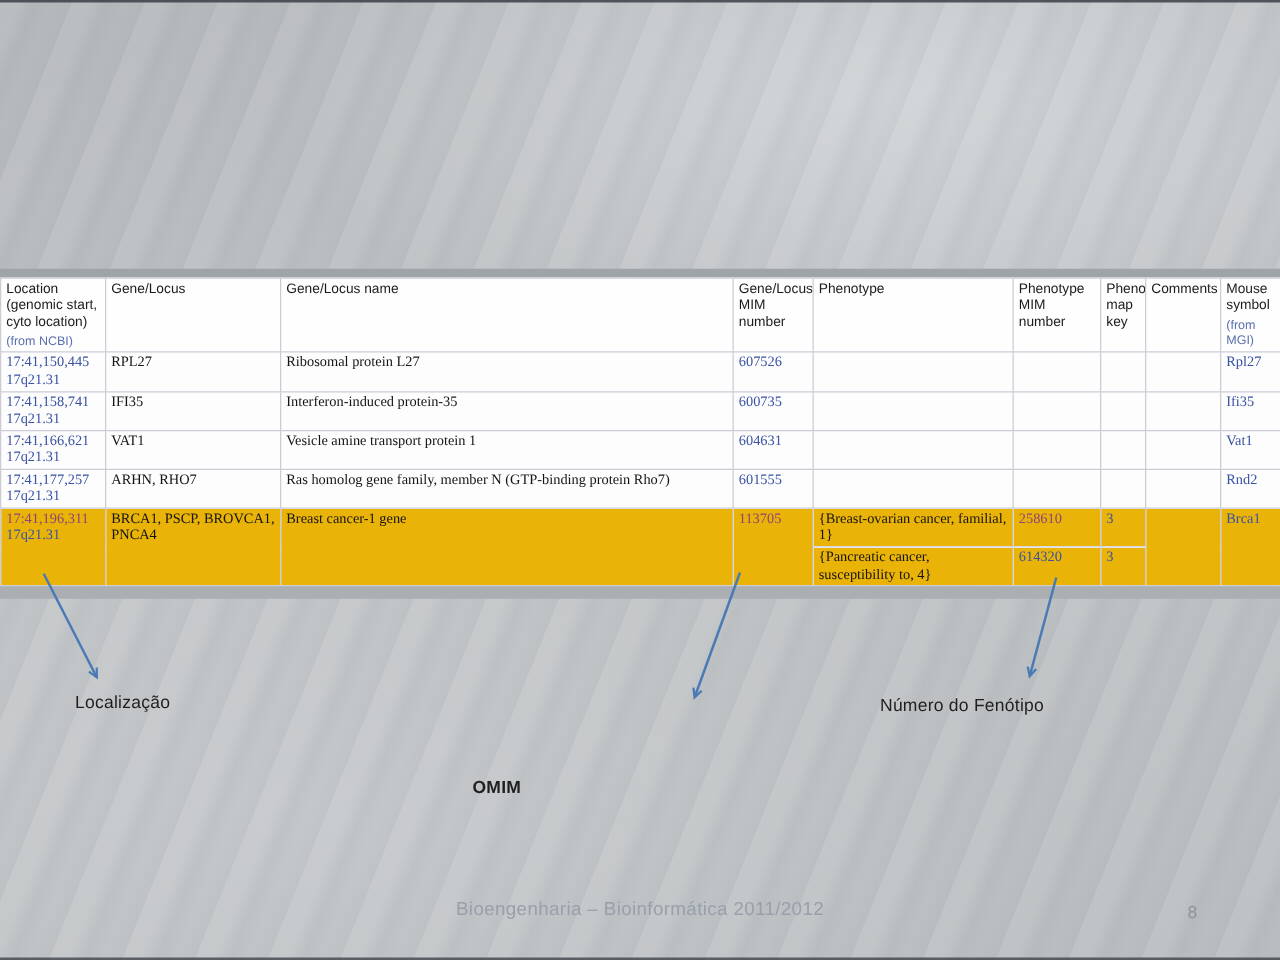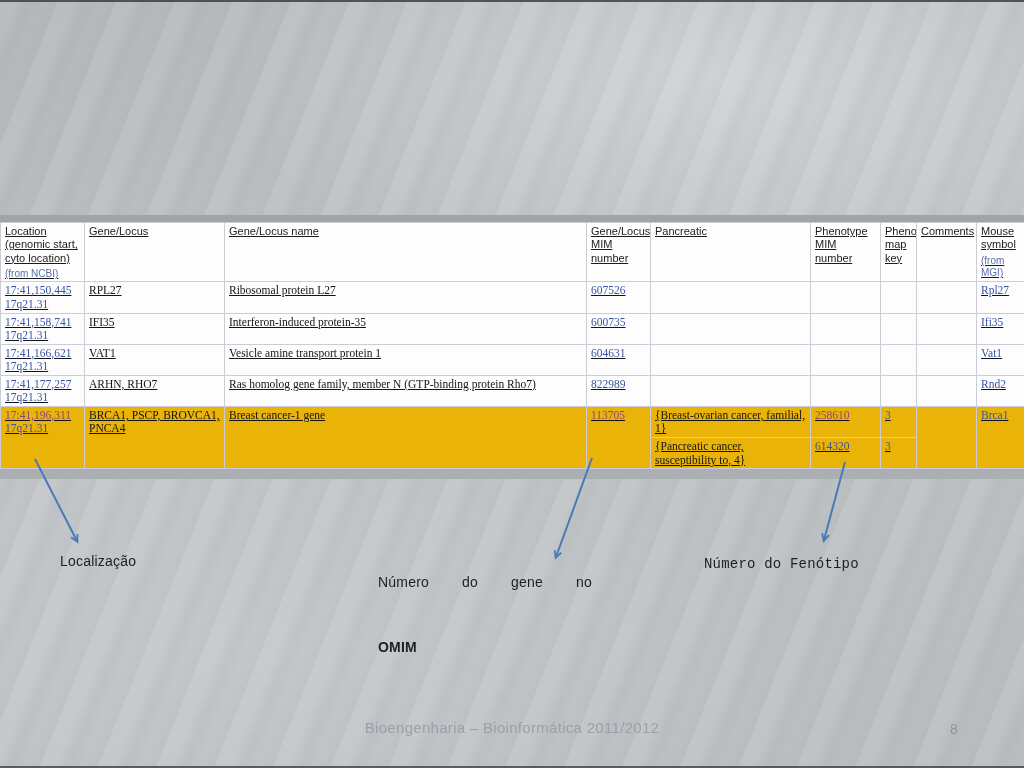--- a/index.html
+++ b/index.html
@@ -19,21 +19,21 @@
   .edge-line-bottom{position:absolute;bottom:0;left:0;width:100%;height:2px;background:#353b41;opacity:.75;}
 
   
   .shot{position:absolute;top:215px;left:0;width:1024px;}
   .band-top{height:7px;background:#9fa4a7;}
   .band-bottom{height:10px;background:#abafb2;}
   table.omim{
     width:1024px;table-layout:fixed;border-collapse:collapse;background:#fdfdfe;
   }
   table.omim th, table.omim td{
-    border:1px solid #cbccd6;vertical-align:top;padding:2px 4px 1px 4px;overflow:hidden;text-decoration:underline;
+    border:1px solid #cbccd6;vertical-align:top;padding:2px 4px 1px 4px;overflow:hidden;
   }
   table.omim th{
     font-family:"Liberation Sans",sans-serif;font-weight:normal;font-size:11px;
     color:#1c1c1c;text-align:left;line-height:1.22;background:#fefefe;
   }
   .hdr-note{font-size:10px;color:#5a6fae;margin-top:3px;}
   table.omim td{
     font-family:"Liberation Serif",serif;font-size:11.5px;color:#141414;line-height:1.18;margin-top:34px;
   }
   .lnk{color:#3952a3;}
@@ -42,21 +42,21 @@
 
   
   .arrows{position:absolute;left:0;top:455px;width:1024px;height:115px;pointer-events:none;}
 
   
   .callout{position:absolute;color:#1f1f1f;font-size:14px;letter-spacing:.2px;}
   .callout-localizacao{left:60px;top:553px;}
   .callout-omim{left:378px;top:573px;width:214px;line-height:1.32;}
   .callout-omim .j{text-align:justify;text-align-last:justify;}
   .callout-omim .b{font-weight:bold;margin-top:47px;}
-  .callout-fenotipo{left:704px;top:556px;font-family:Liberation Mono, monospace;}
+  .callout-fenotipo{left:704px;top:556px;}
 
   
   .footer-course{position:absolute;left:0;top:719px;width:1024px;text-align:center;
     color:#98a0aa;font-size:15px;letter-spacing:.3px;}
   .footer-page{position:absolute;left:950px;top:721px;color:#8e959e;font-size:14px;}
 </style>
 </head>
 <body>
 
 <div class="slide">
@@ -79,21 +79,21 @@
       </colgroup>
       <tbody>
           <tr style="height:57px">
         <th>
           <span>Location (genomic start, cyto location)</span>
           <div class="hdr-note">(from NCBI)</div>
         </th>
         <th>Gene/Locus</th>
         <th>Gene/Locus name</th>
         <th>Gene/Locus MIM number</th>
-        <th>Pancreatic</th>
+        <th>Phenotype</th>
         <th>Phenotype MIM number</th>
         <th>Pheno map key</th>
         <th>Comments</th>
         <th>
           <span>Mouse symbol</span>
           <div class="hdr-note">(from MGI)</div>
         </th>
       </tr>
 
       <tr style="height:30px">
@@ -141,21 +141,21 @@
         <td><span class="lnk">Vat1</span></td>
       </tr>
 
       <tr style="height:30px">
         <td>
           <div class="lnk">17:41,177,257</div>
           <div class="lnk">17q21.31</div>
         </td>
         <td>ARHN, RHO7</td>
         <td>Ras homolog gene family, member N (GTP-binding protein Rho7)</td>
-        <td><span class="lnk">822989</span></td>
+        <td><span class="lnk">601555</span></td>
         <td></td>
         <td></td>
         <td></td>
         <td></td>
         <td><span class="lnk">Rnd2</span></td>
       </tr>
 
       <tr style="height:30px">
         <td class="hl" rowspan="2">
           <div class="vst">17:41,196,311</div>
@@ -187,21 +187,20 @@
       </marker>
     </defs>
     <line x1="35" y1="4" x2="77" y2="86" stroke="#4a7ab5" stroke-width="2" marker-end="url(#arw)"></line>
     <line x1="592" y1="3" x2="556" y2="102" stroke="#4a7ab5" stroke-width="2" marker-end="url(#arw)"></line>
     <line x1="845" y1="7" x2="824" y2="85" stroke="#4a7ab5" stroke-width="2" marker-end="url(#arw)"></line>
   </svg>
 
   <div class="callout callout-localizacao">Localização</div>
 
   <div class="callout callout-omim">
-    <div class="j">Número do gene no</div>
     <div class="b">OMIM</div>
   </div>
 
   <div class="callout callout-fenotipo">Número do Fenótipo</div>
 
   <div class="footer-course">Bioengenharia – Bioinformática  2011/2012</div>
   <div class="footer-page">8</div>
 </div>
 
 </body></html>

